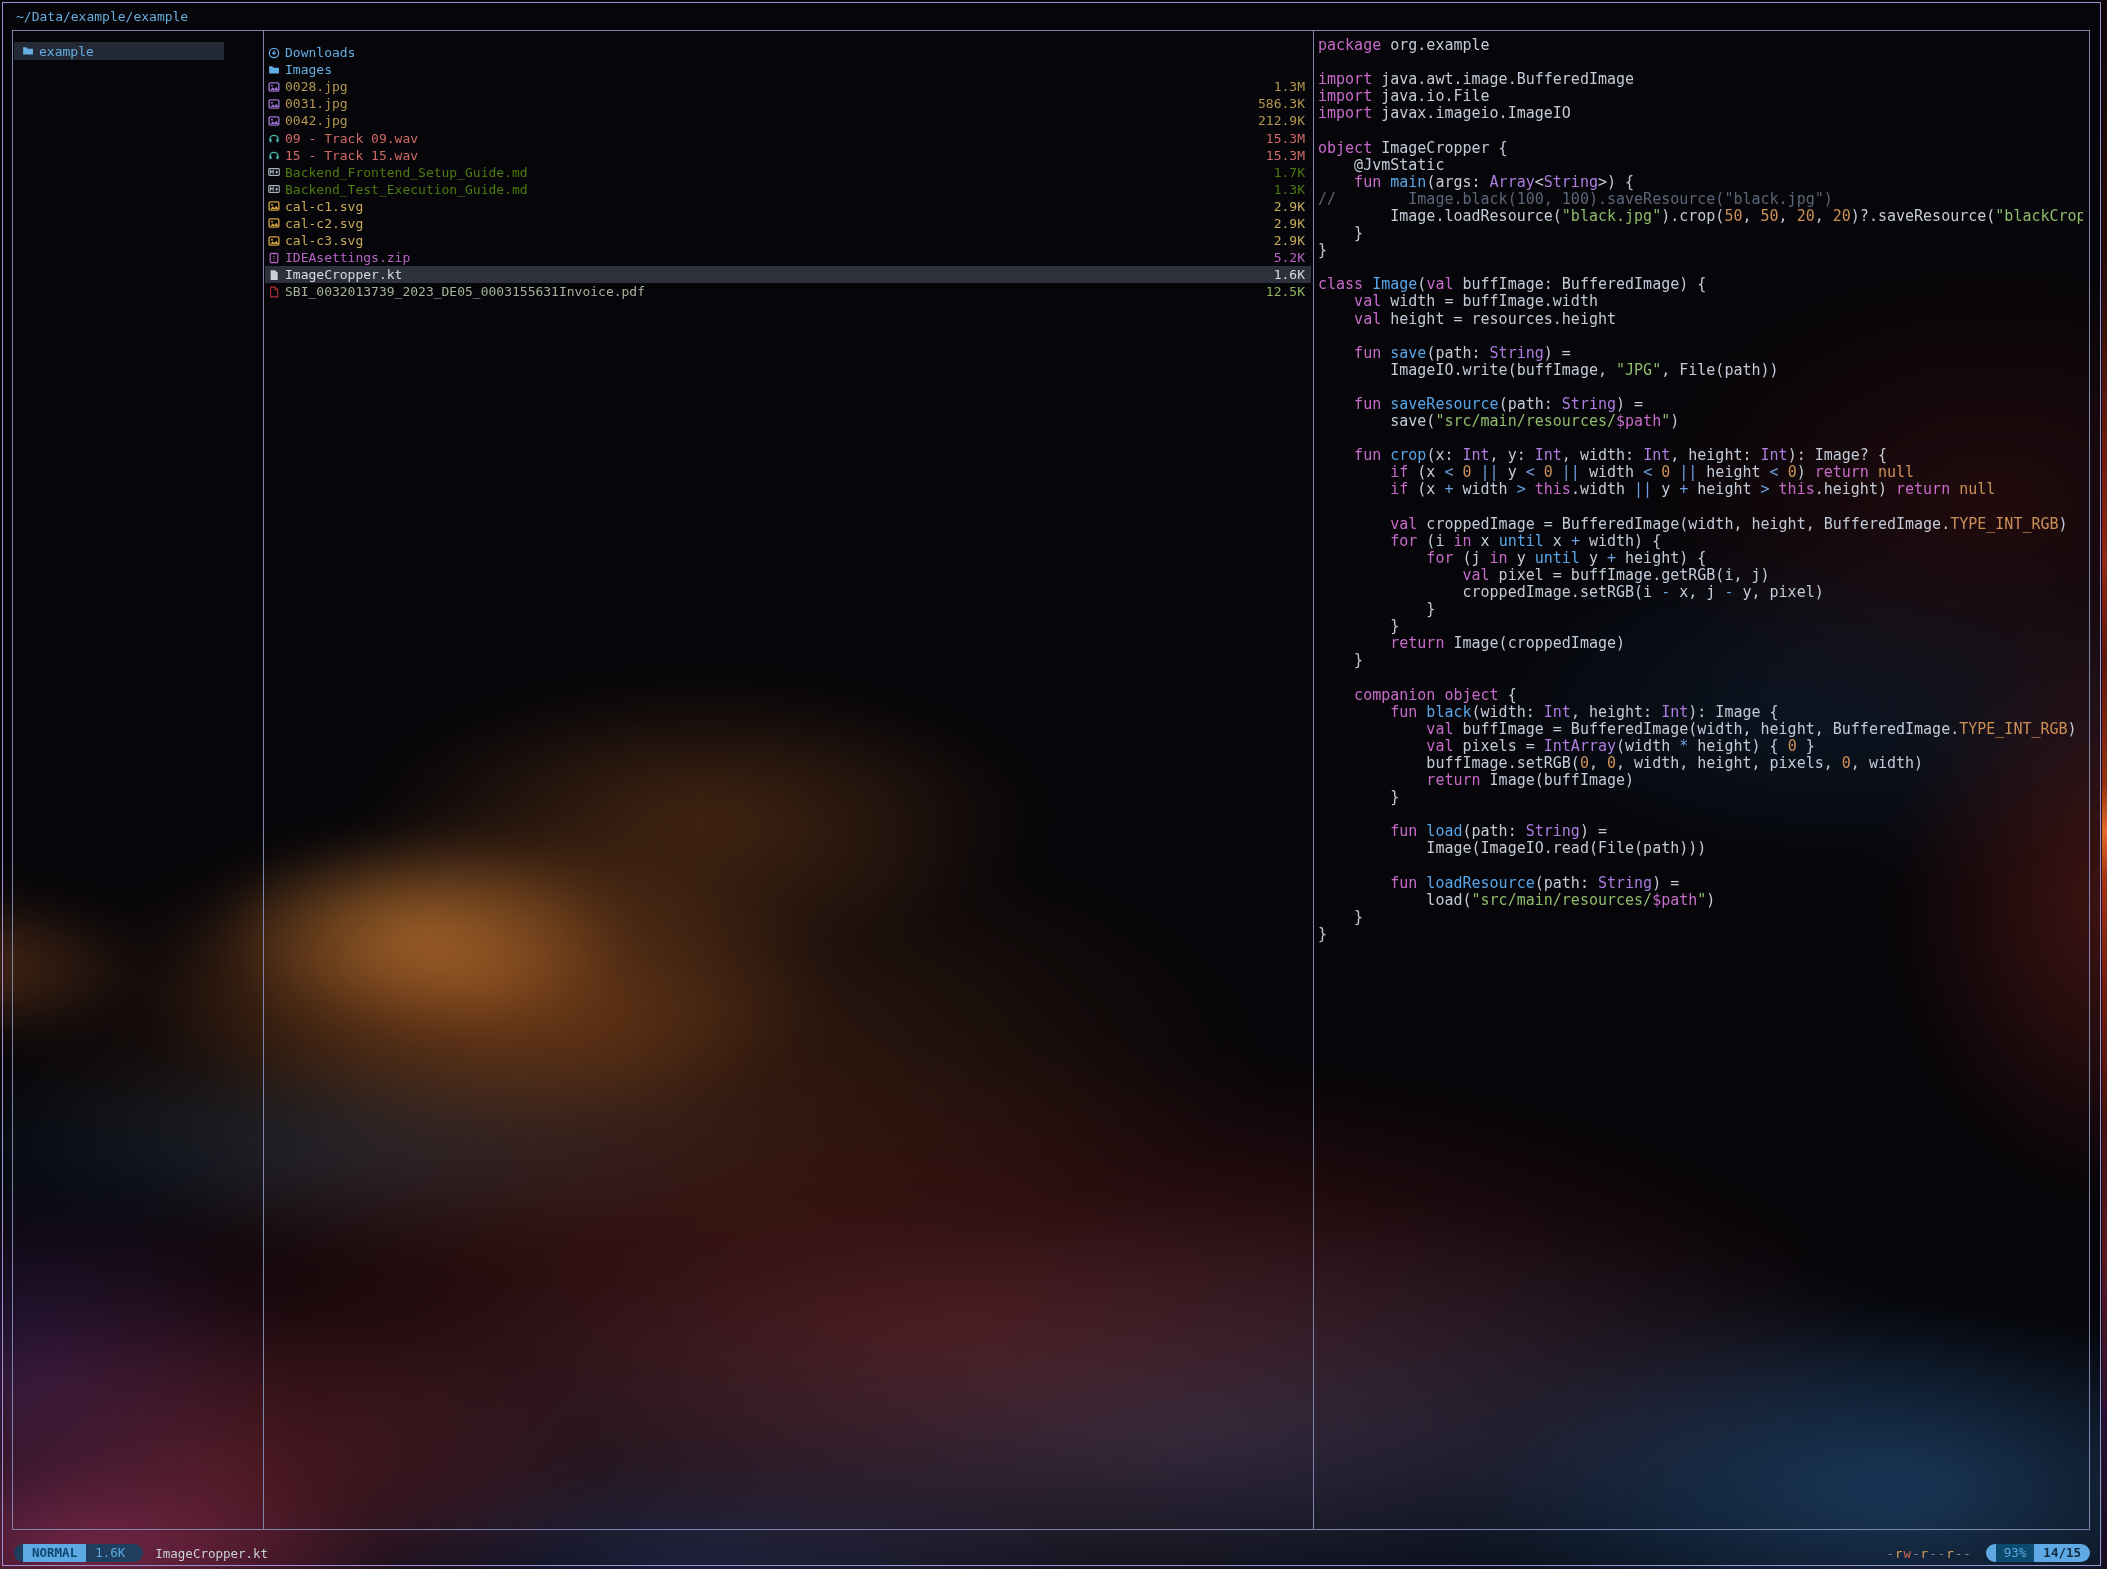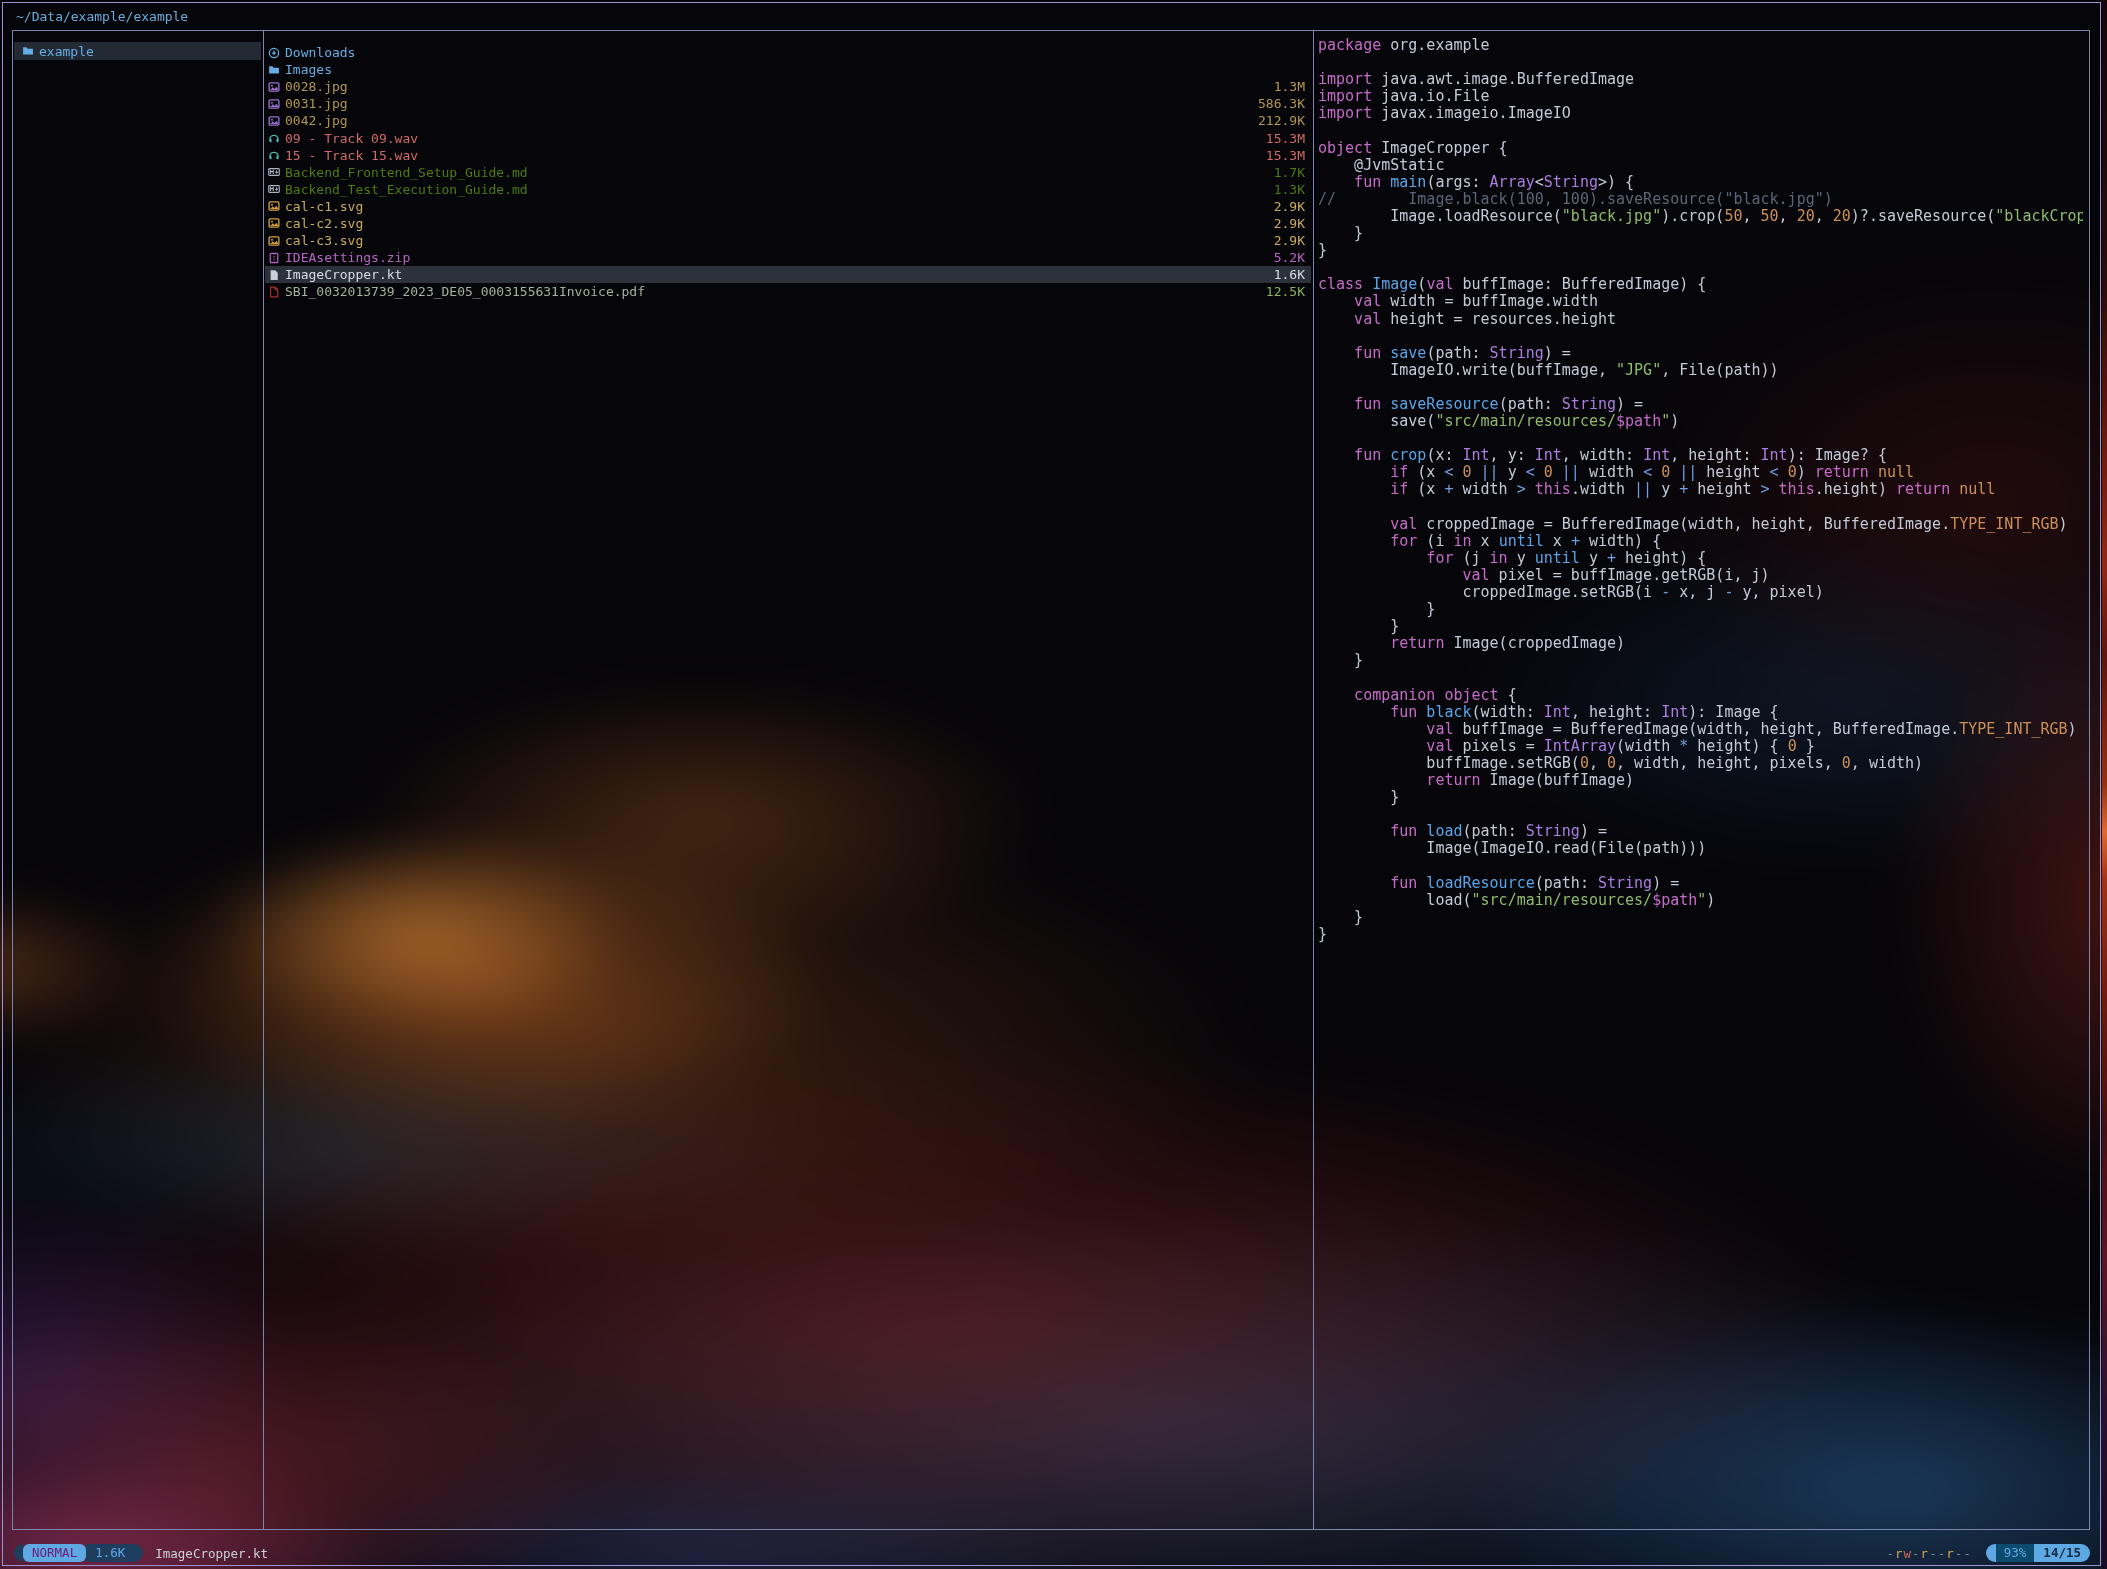--- a/index.html
+++ b/index.html
@@ -33,21 +33,21 @@
   .pathbar{position:absolute;left:16px;top:7px;height:20px;line-height:20px;font-size:13px;color:#66aede;}
   .content-box{position:absolute;left:12px;top:30px;right:17px;bottom:39px;border:1px solid #7d84ae;}
   .vsep{position:absolute;top:30px;bottom:39px;width:1px;background:#7d84ae;}
   .vsep1{left:263px;} .vsep2{left:1313px;}
   
   .row{height:17.1px;display:flex;align-items:center;font-size:13px;white-space:pre;}
   .icon{width:17px;display:inline-flex;justify-content:center;align-items:center;}
   .icon svg{width:12px;height:12px;display:block;}
   .fname{margin-left:3px;}
   .fsize{margin-left:auto;padding-right:6px;}
-  .parent-pane{position:absolute;left:14px;top:42px;width:247px;}
+  .parent-pane{position:absolute;left:14px;top:42px;width:210px;}
   .parent-pane .row{background:#232a36;color:#64aee3;height:18px;padding-left:5px;}
   .file-list{position:absolute;left:265px;top:44px;width:1046px;}
   .row.selected{background:#2c313c;}
   .kind-dir{color:#64aee3;}
   .kind-image{color:#b3984e;} .kind-image .icon{color:#9a70cc;}
   .kind-audio{color:#d06a66;} .kind-audio .icon{color:#45b8ac;}
   .kind-doc{color:#4d7c0f;}  .kind-doc .icon{color:#aab3bf;}
   .kind-vector{color:#c9ad5c;} .kind-vector .icon{color:#cf9f3c;}
   .kind-archive{color:#b765c4;}
   .kind-code{color:#d6dce6;} .kind-code .icon{color:#c8cfd9;}
@@ -58,21 +58,21 @@
   .tok-k{color:#c76bc9;} .tok-f{color:#58a6e8;} .tok-t{color:#ad7de0;} .tok-s{color:#8ebd6b;}
   .tok-n{color:#cc9057;} .tok-c{color:#5b6678;} .tok-o{color:#6f9fe0;} .tok-p{color:#c3cbd8;}
   
   .statusbar{position:absolute;left:14px;right:17px;top:1544px;height:18px;display:flex;
              justify-content:space-between;align-items:center;font-size:12.5px;}
   .sb-left,.sb-right{display:flex;align-items:center;height:18px;}
   .pill{display:flex;align-items:center;height:18px;line-height:18px;}
   .cap{width:9px;height:18px;background:#1f3d5d;}
   .cap-l{border-radius:9px 0 0 9px;} .cap-r{border-radius:0 9px 9px 0;}
   .seg{padding:0 9px;height:18px;}
-  .seg-mode{background:#5ea9e4;color:#701a75;font-weight:normal;border-radius:6px;}
+  .seg-mode{background:#5ea9e4;color:#0c4a6e;font-weight:bold;}
   .seg-size{background:#1f3d5d;color:#5ea9e4;}
   .sb-filename{color:#c9d1dd;margin-left:12px;}
   .perms{margin-right:14px;letter-spacing:1px;}
   .pc-dash{color:#7a8294;} .pc-r{color:#d2a156;} .pc-w{color:#cf6a52;}
   .cap2{width:10px;height:18px;background:#5ea9e4;border-radius:9px 0 0 9px;}
   .seg-pct{background:#0c4a6e;color:#5ea9e4;padding:0 8px;}
   .seg-pos{background:#5ea9e4;color:#102a40;font-weight:bold;padding:0 9px;border-radius:0 9px 9px 0;}
 </style>
 </head>
 <body>

